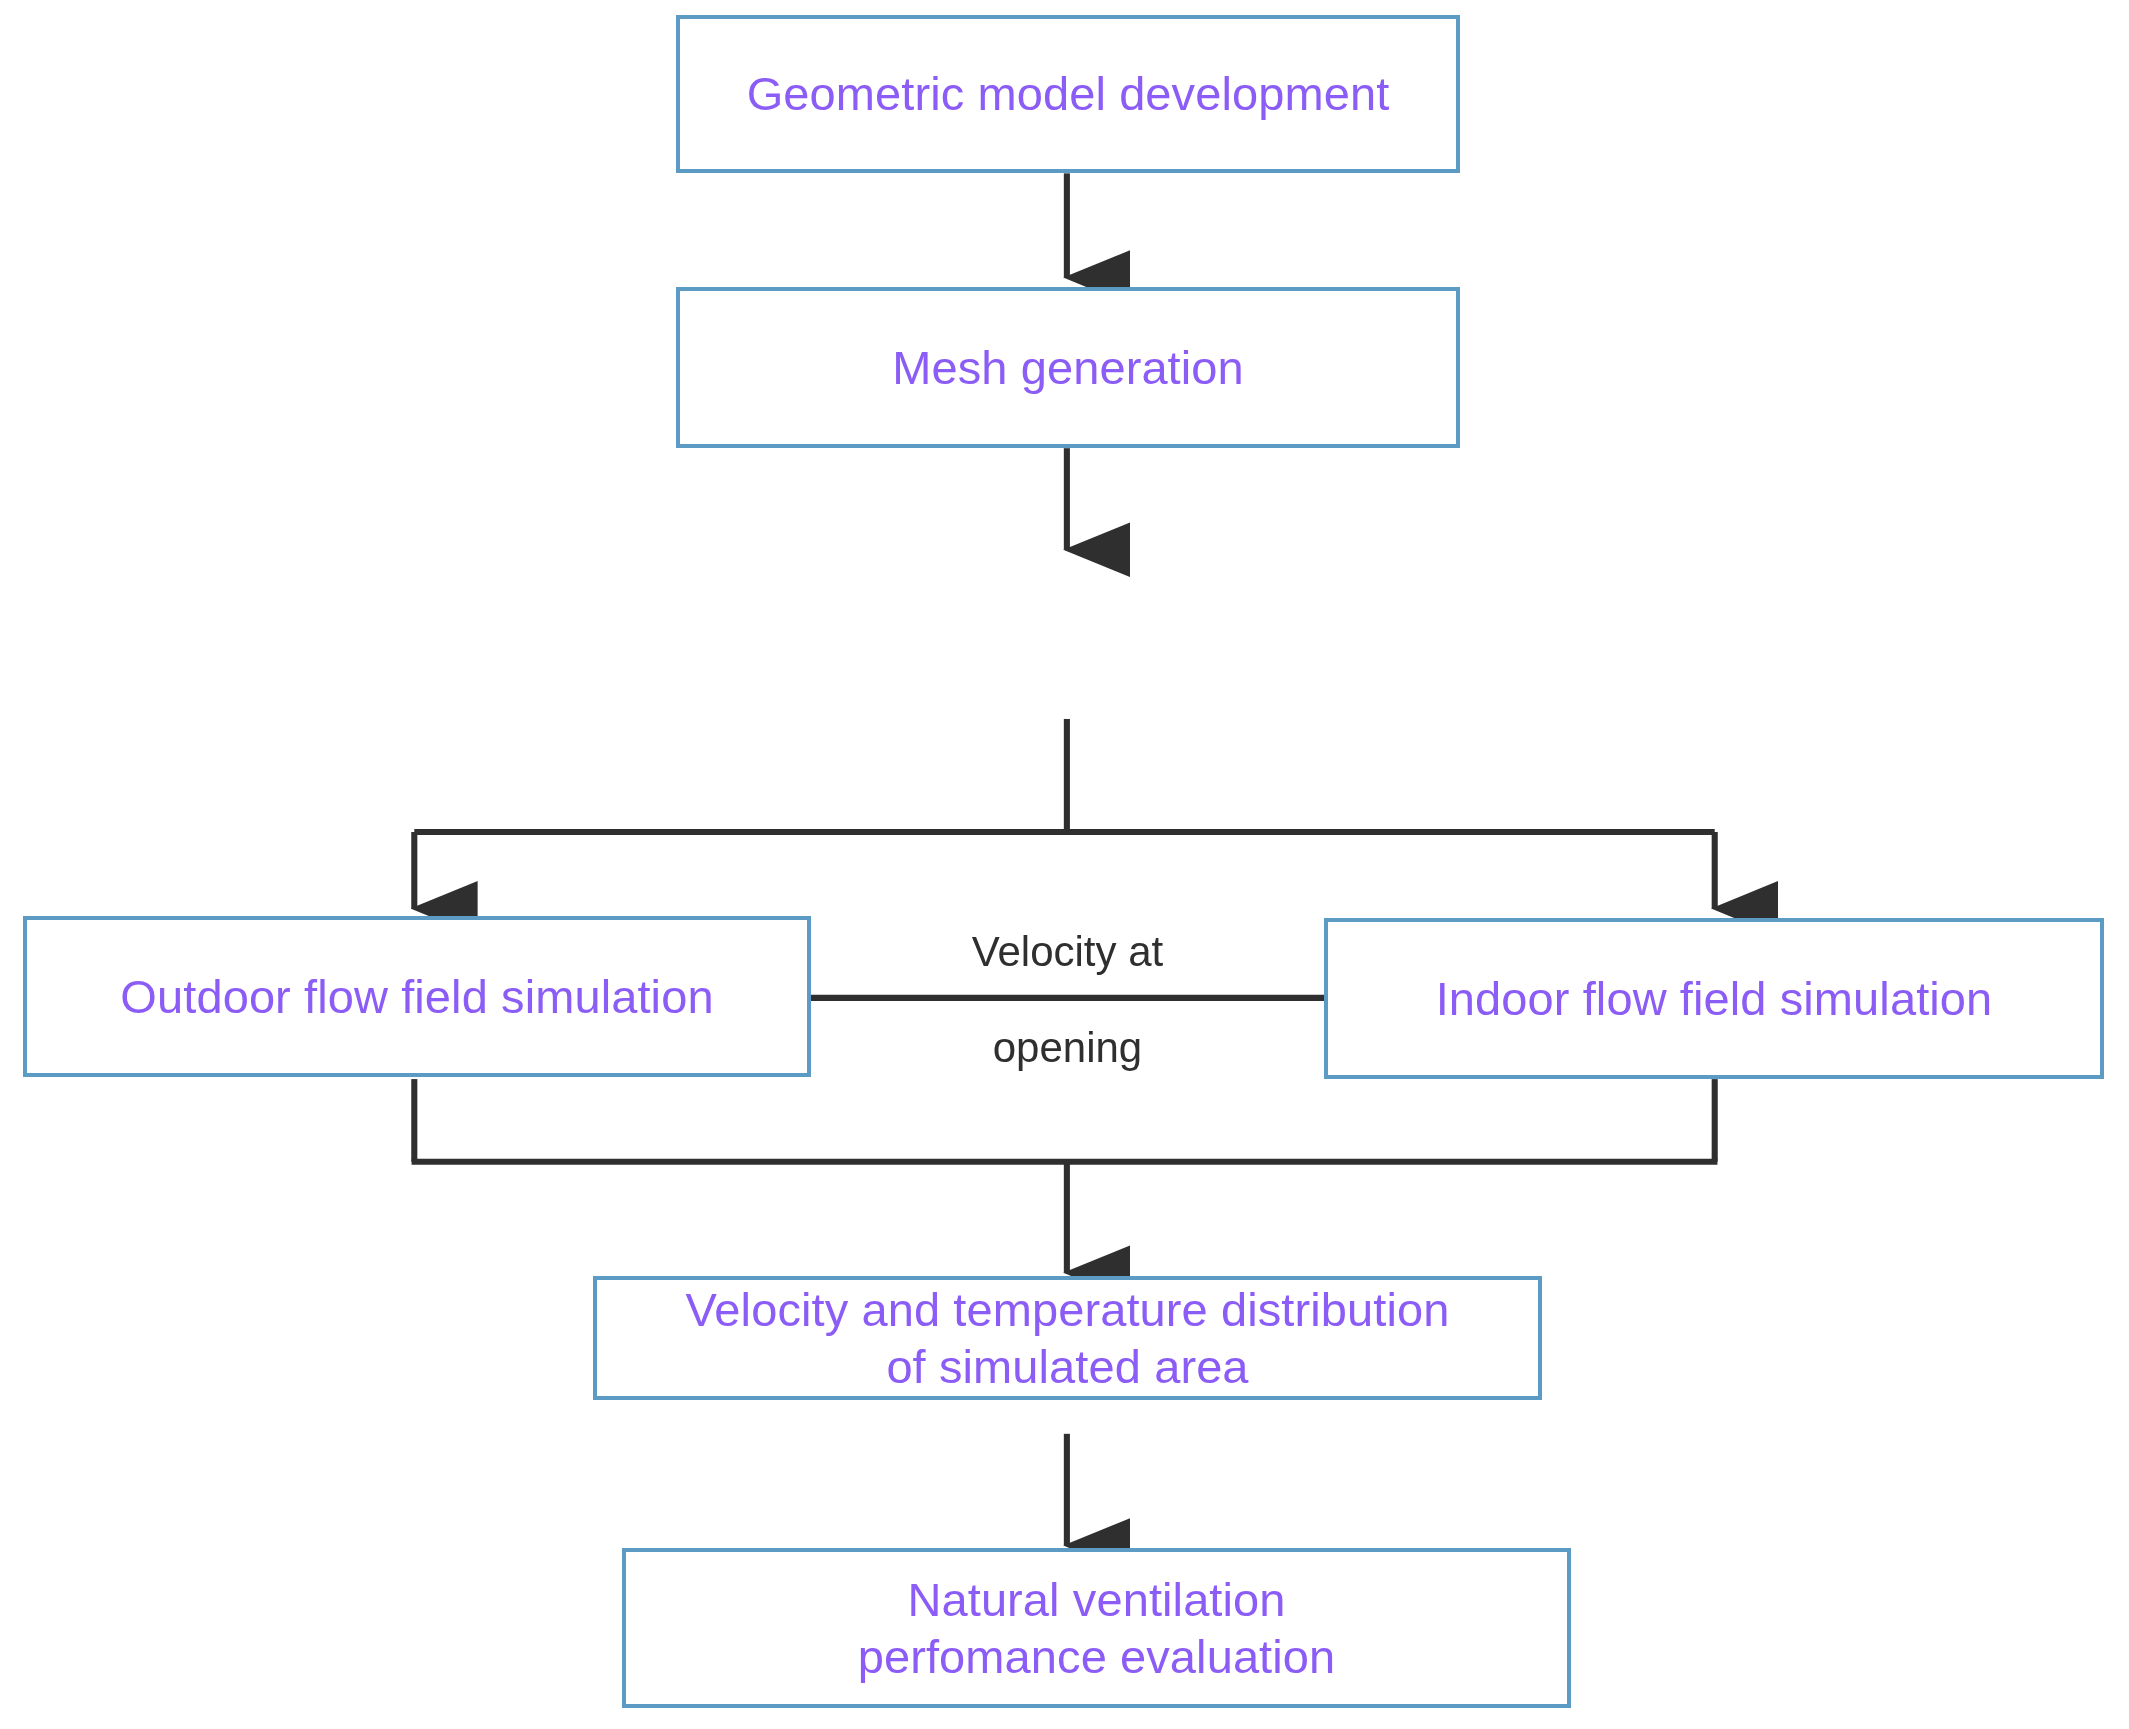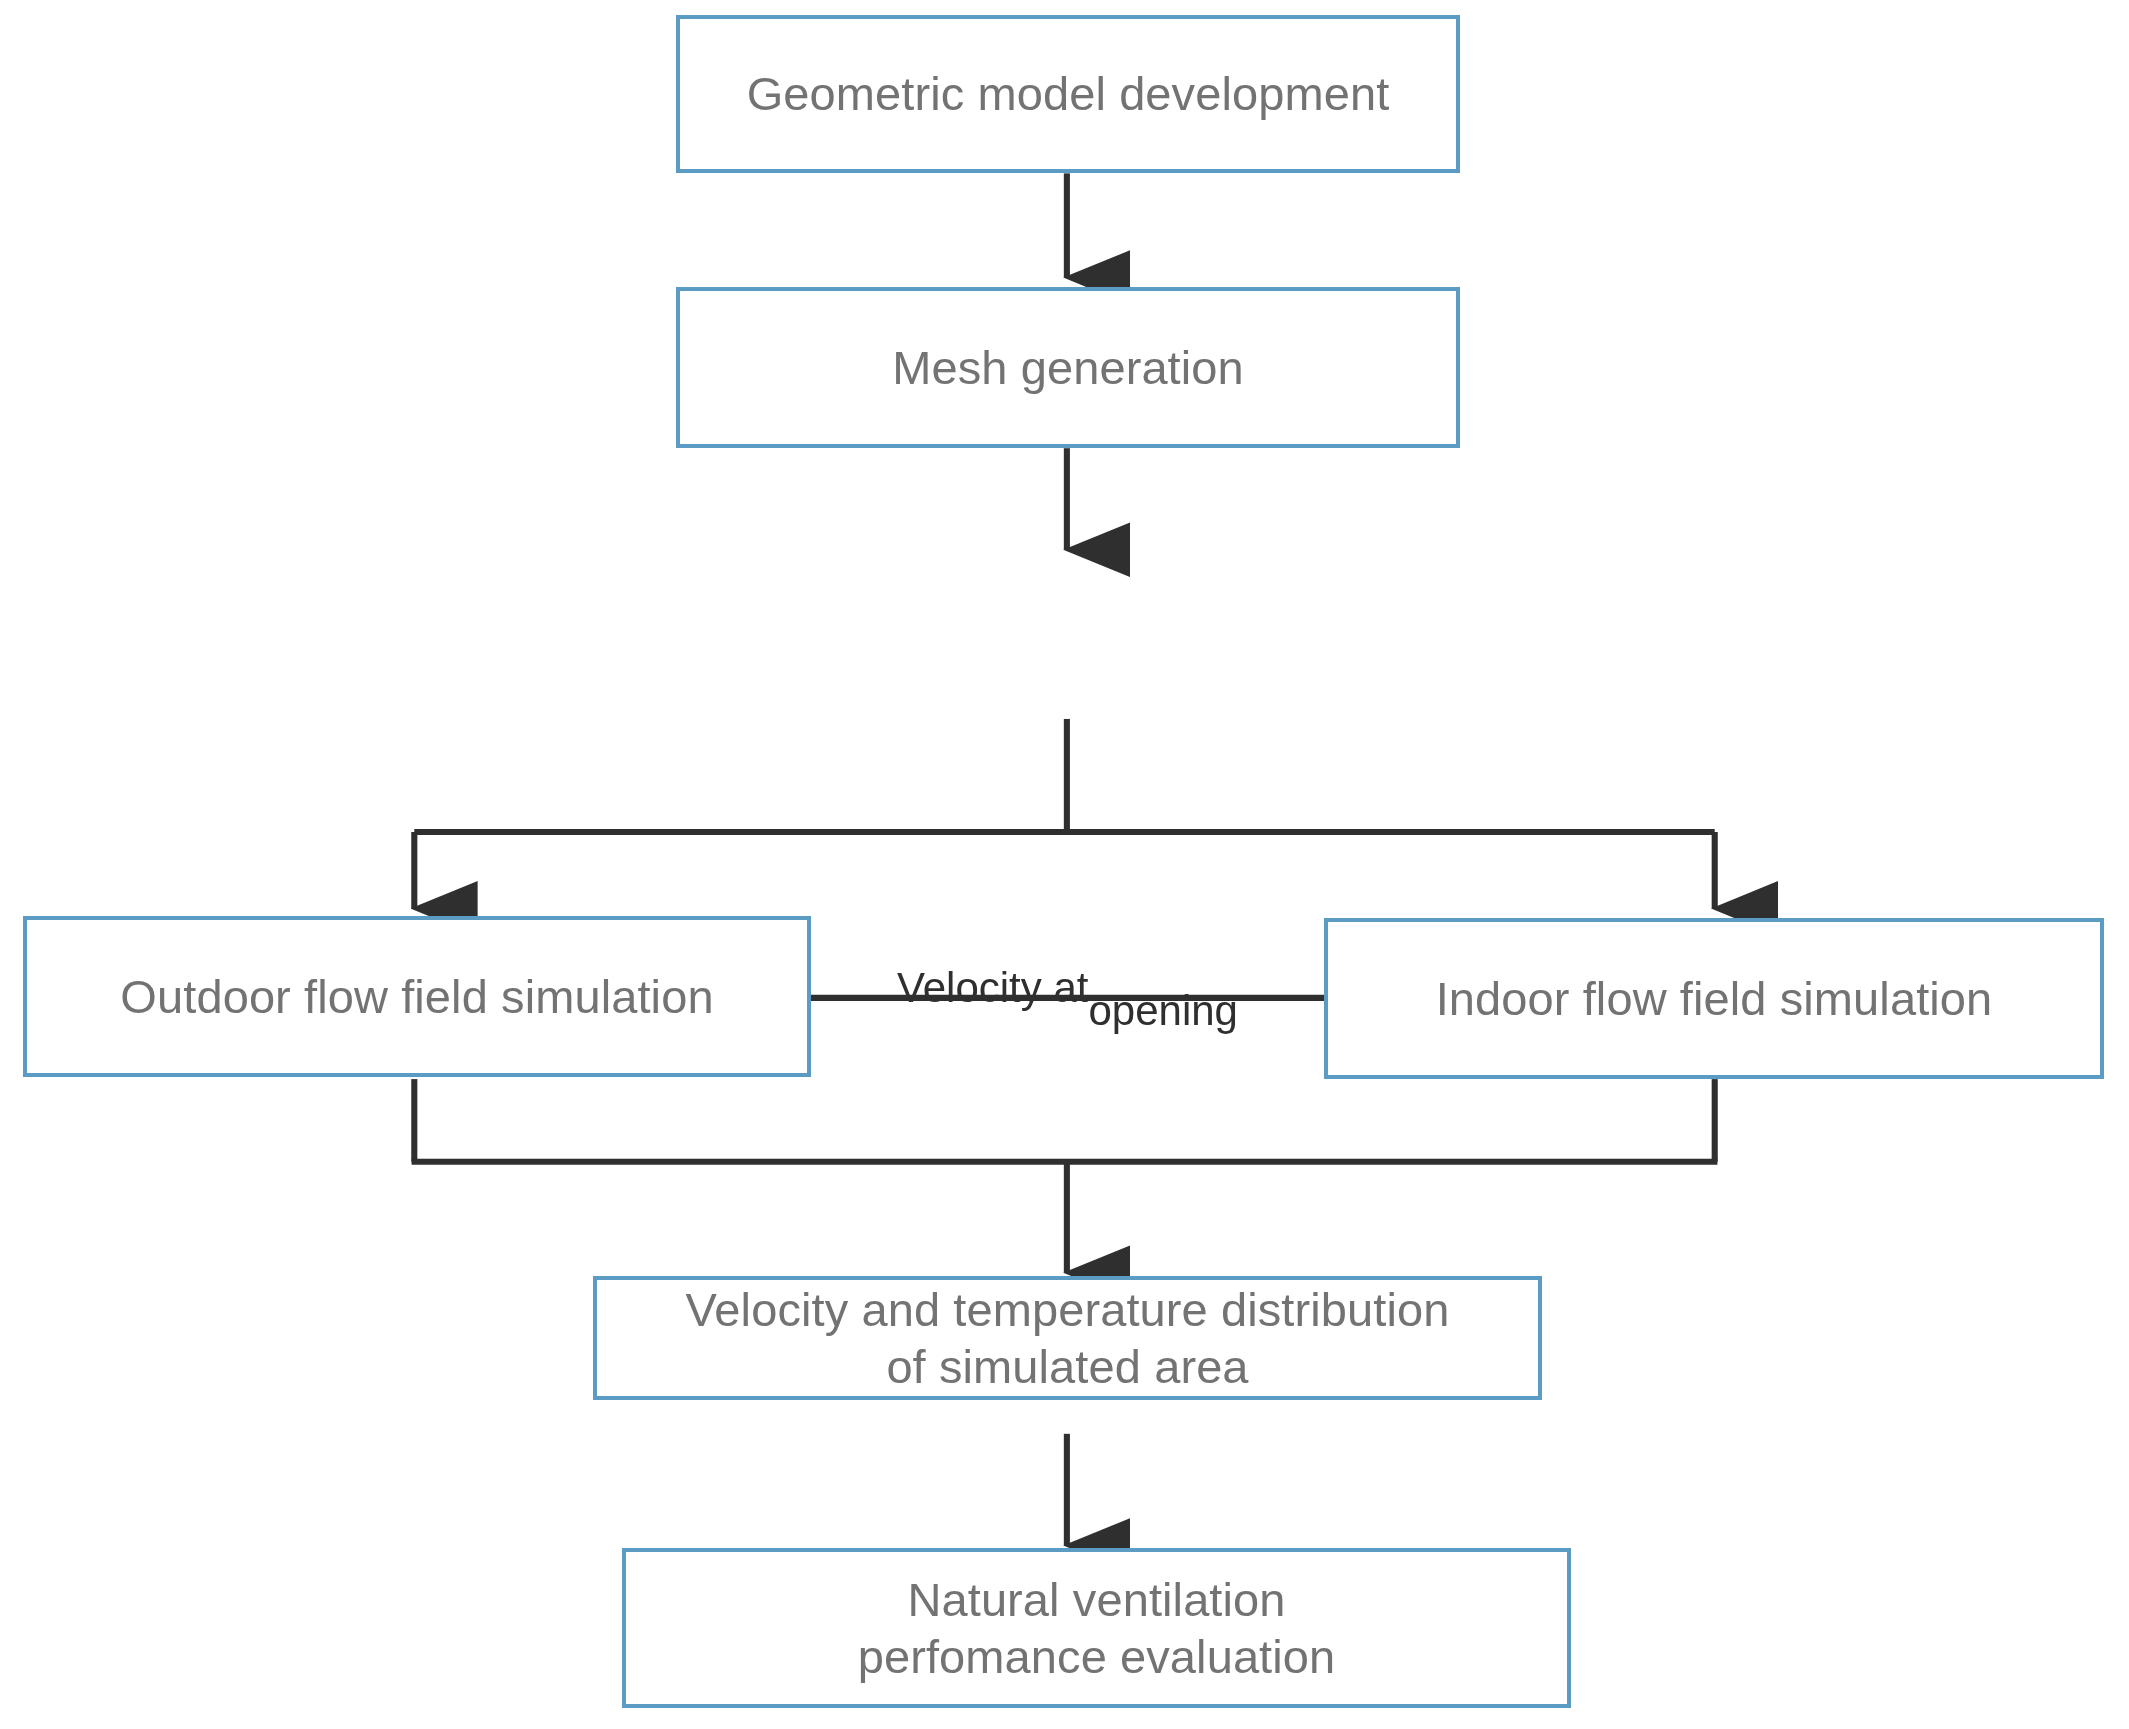--- a/index.html
+++ b/index.html
@@ -28,42 +28,42 @@
   }
   .node {
     position: absolute;
     box-sizing: border-box;
     border: 4.7px solid #5b9bc4;
     background: #ffffff;
     display: flex;
     align-items: center;
     justify-content: center;
     text-align: center;
-    color: #737373;
+    color: #8b5cf6;
     font-size: 47px;
     line-height: 1.22;
     font-weight: 400;
     letter-spacing: 0.1px;
     padding: 12px 15px;
     z-index: 2;
   }
   .node .label {
     display: block;
     white-space: pre-line;
   }
   .edge-label {
     position: absolute;
     z-index: 3;
     color: #2f2f2f;
     font-size: 42px;
     line-height: 1.18;
     text-align: center;
     background: transparent;
     display: flex;
-    flex-direction: row;
+    flex-direction: column;
     align-items: center;
     justify-content: center;
     pointer-events: none;
   }
   .edge-label .line-top { margin-bottom: 23px; }
   .edge-label .line-bot { margin-top: 23px; }
 </style>
 </head>
 <body>
 

